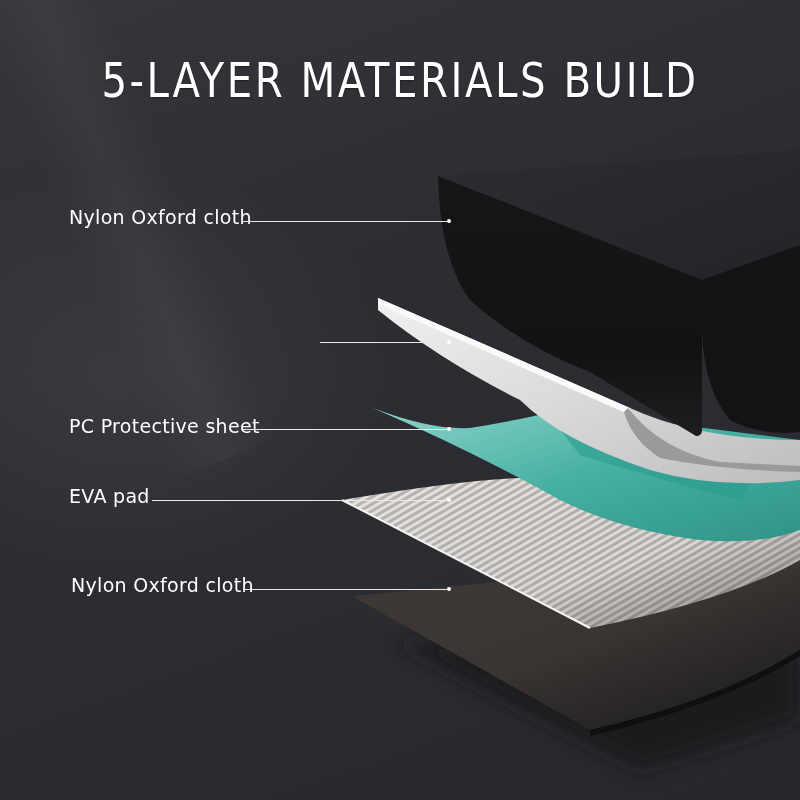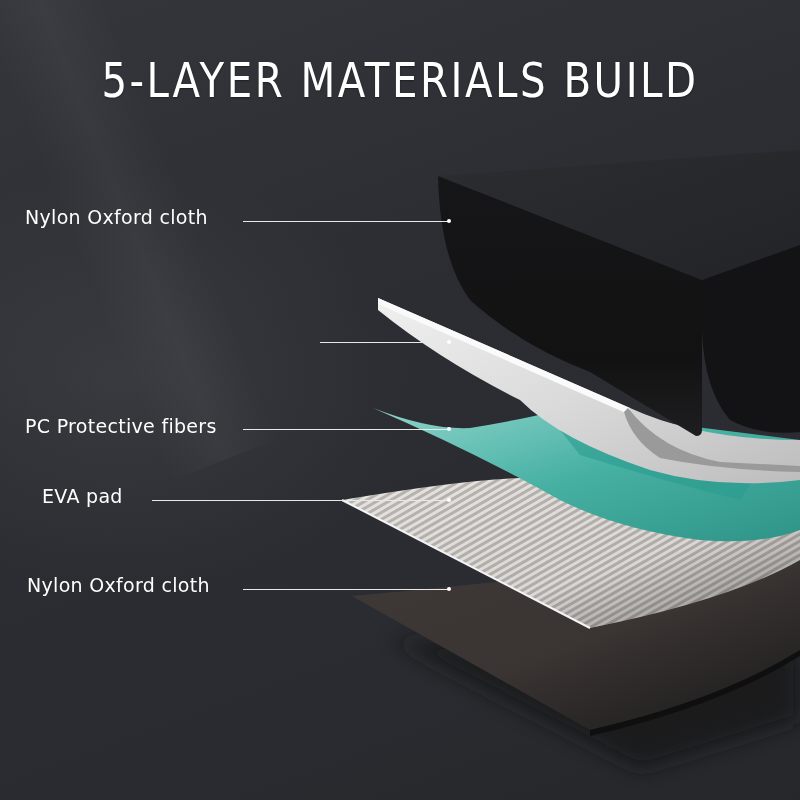--- a/index.html
+++ b/index.html
@@ -51,20 +51,21 @@
       height: 800px;
     }
     .label {
       position: absolute;
       color: #ffffff;
       font-family: "DejaVu Sans", sans-serif;
       font-size: 19px;
       font-weight: normal;
       white-space: nowrap;
       letter-spacing: 0.3px;
+      margin-left: 44px;
     }
     .leader {
       position: absolute;
       height: 1px;
       background: #e8e8e8;
     }
     .leader-dot {
       position: absolute;
       width: 4px;
       height: 4px;
@@ -141,24 +142,24 @@
     <path d="M702 280 L800 245 L800 432 Q760 436 730 420 Q704 390 702 330 Z" fill="#131315"></path>
   </svg>
 
   <div class="label" style="left:25px; top:206px;">Nylon Oxford cloth</div>
   <div class="leader" style="left:243px; top:221px; width:206px;"></div>
   <div class="leader-dot" style="left:447px; top:219px;"></div>
 
   <div class="leader" style="left:320px; top:342px; width:129px;"></div>
   <div class="leader-dot" style="left:447px; top:340px;"></div>
 
-  <div class="label" style="left:25px; top:415px;">PC Protective fibers</div>
+  <div class="label" style="left:25px; top:415px;">PC Protective sheet</div>
   <div class="leader" style="left:243px; top:429px; width:206px;"></div>
   <div class="leader-dot" style="left:447px; top:427px;"></div>
 
-  <div class="label" style="left:42px; top:485px;">EVA pad</div>
+  <div class="label" style="left:25px; top:485px;">EVA pad</div>
   <div class="leader" style="left:152px; top:500px; width:297px;"></div>
   <div class="leader-dot" style="left:447px; top:498px;"></div>
 
   <div class="label" style="left:27px; top:574px;">Nylon Oxford cloth</div>
   <div class="leader" style="left:243px; top:589px; width:206px;"></div>
   <div class="leader-dot" style="left:447px; top:587px;"></div>
 </div>
 
 </body></html>

